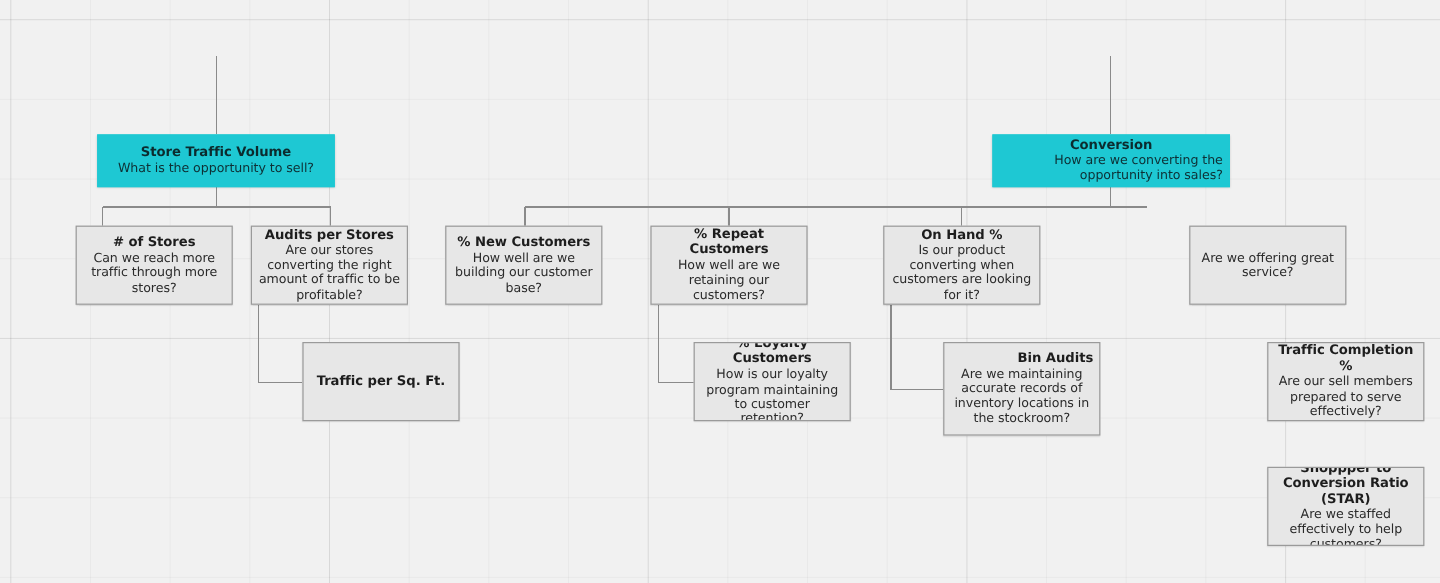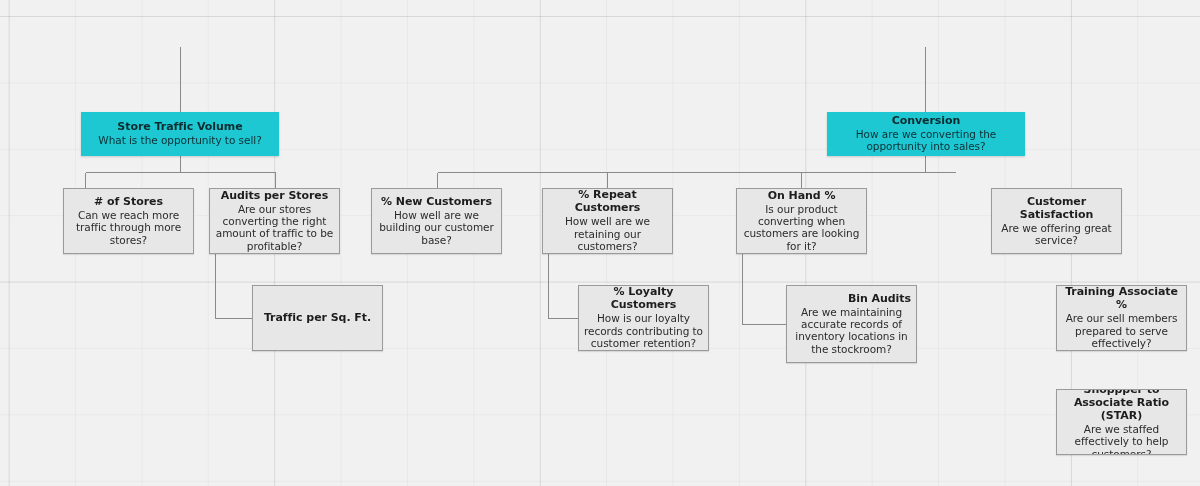--- a/index.html
+++ b/index.html
@@ -54,20 +54,21 @@
   }
   .node.gray {
     background: #e7e7e7;
     border-color: #9a9a9a;
     box-shadow: 0 1px 1px rgba(0,0,0,0.10);
   }
   .node.teal {
     background: #1ec8d3;
     border-color: #1ec8d3;
     box-shadow: 0 1px 2px rgba(0,0,0,0.16);
+    text-align: right;
   }
   .node .title {
     font-weight: bold;
     font-size: 11px;
     color: #1d1d1d;
     letter-spacing: -0.05px;
   }
   .node .desc {
     font-size: 10.5px;
     color: #2b2b2b;
@@ -121,37 +122,36 @@
       </div>
       <div class="node gray" style="left: 542px; top: 188px; width: 131px; height: 66px;">
         <div class="title">% Repeat Customers</div>
         <div class="desc">How well are we retaining our customers?</div>
       </div>
       <div class="node gray" style="left: 736px; top: 188px; width: 131px; height: 66px;">
         <div class="title">On Hand %</div>
         <div class="desc">Is our product converting when customers are looking for it?</div>
       </div>
       <div class="node gray" style="left: 991px; top: 188px; width: 131px; height: 66px;">
-        <div class="title">Customer Satisfaction</div>
         <div class="desc">Are we offering great service?</div>
       </div>
       <div class="node gray" style="left: 252px; top: 285px; width: 131px; height: 66px;">
         <div class="title">Traffic per Sq. Ft.</div>
       </div>
       <div class="node gray" style="left: 578px; top: 285px; width: 131px; height: 66px;">
         <div class="title">% Loyalty Customers</div>
-        <div class="desc">How is our loyalty records contributing to customer retention?</div>
+        <div class="desc">How is our loyalty program maintaining to customer retention?</div>
       </div>
       <div class="node gray" style="left: 786px; top: 285px; width: 131px; height: 78px; align-items: flex-end;">
         <div class="title">Bin Audits</div>
         <div class="desc">Are we maintaining accurate records of inventory locations in the stockroom?</div>
       </div>
       <div class="node gray" style="left: 1056px; top: 285px; width: 131px; height: 66px;">
-        <div class="title">Training Associate %</div>
+        <div class="title">Traffic Completion %</div>
         <div class="desc">Are our sell members prepared to serve effectively?</div>
       </div>
       <div class="node gray" style="left: 1056px; top: 389px; width: 131px; height: 66px;">
-        <div class="title">Shoppper to Associate Ratio (STAR)</div>
+        <div class="title">Shoppper to Conversion Ratio (STAR)</div>
         <div class="desc">Are we staffed effectively to help customers?</div>
       </div>
     </div>
 
 </div>
 
 </body></html>

